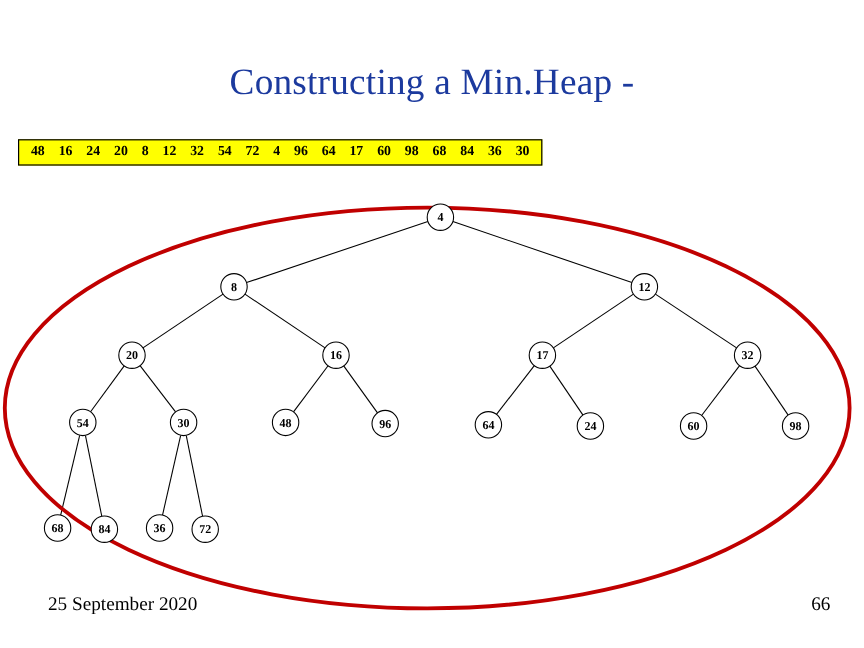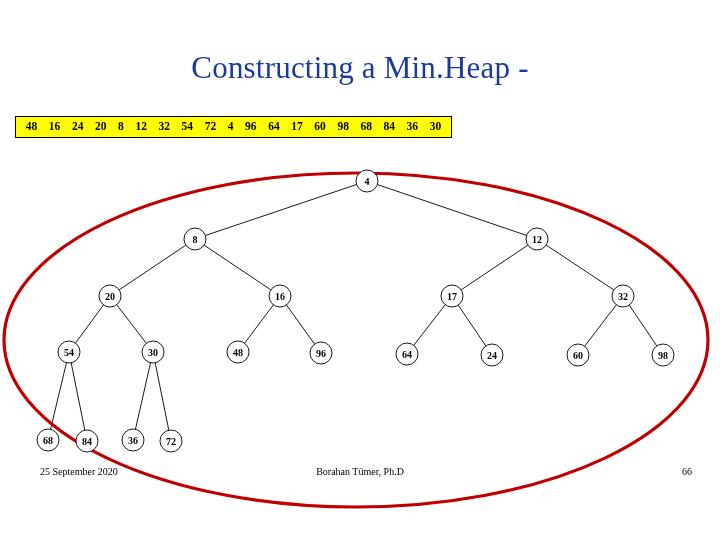--- a/index.html
+++ b/index.html
@@ -64,23 +64,23 @@
     height: 540px;
   }
   .node-label {
     font-family: "Liberation Serif", serif;
     font-size: 10px;
     font-weight: bold;
     fill: #000000;
   }
   #footer-date, #footer-author, #footer-page {
     position: absolute;
-    top: 466px;
-    font-family: "Liberation Serif", serif;
-    font-size: 10px;
+    top: 495px;
+    font-family: "Liberation Serif", serif;
+    font-size: 16px;
     color: #000000;
     white-space: nowrap;
   }
   #footer-date { left: 40px; }
   #footer-author { left: 0; width: 720px; text-align: center; }
   #footer-page { right: 28px; }
 </style>
 </head>
 <body>
 
@@ -206,16 +206,15 @@
           <text x="133" y="443.5" text-anchor="middle" class="node-label">36</text>
         </g>
         <g>
           <circle cx="171" cy="441" r="11" fill="#ffffff" stroke="#000000" stroke-width="0.9"></circle>
           <text x="171" y="444.5" text-anchor="middle" class="node-label">72</text>
         </g>
       </g>
   </svg>
 
   <div id="footer-date">25 September 2020</div>
-  <div id="footer-author">Borahan Tümer, Ph.D</div>
   <div id="footer-page">66</div>
 
 </div>
 
 </body></html>

